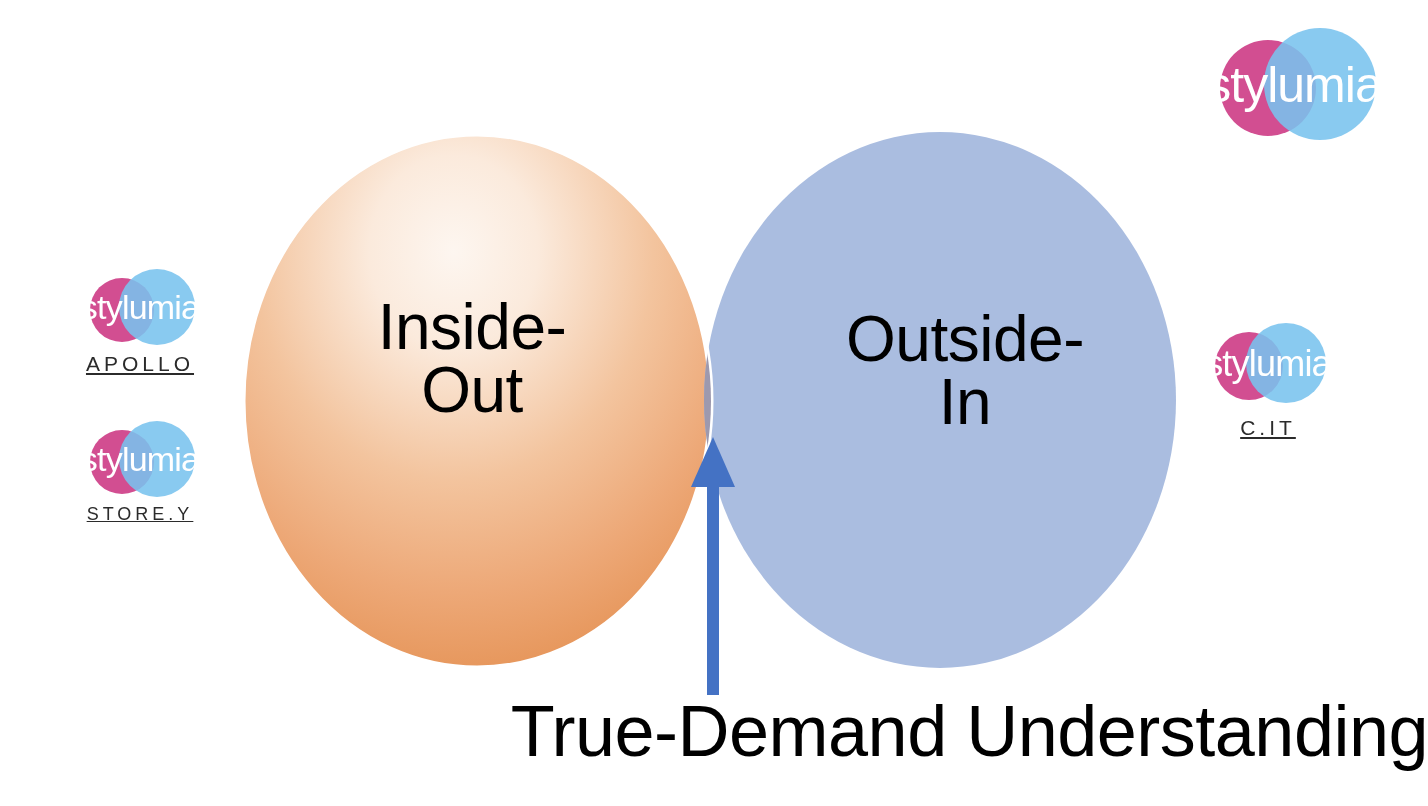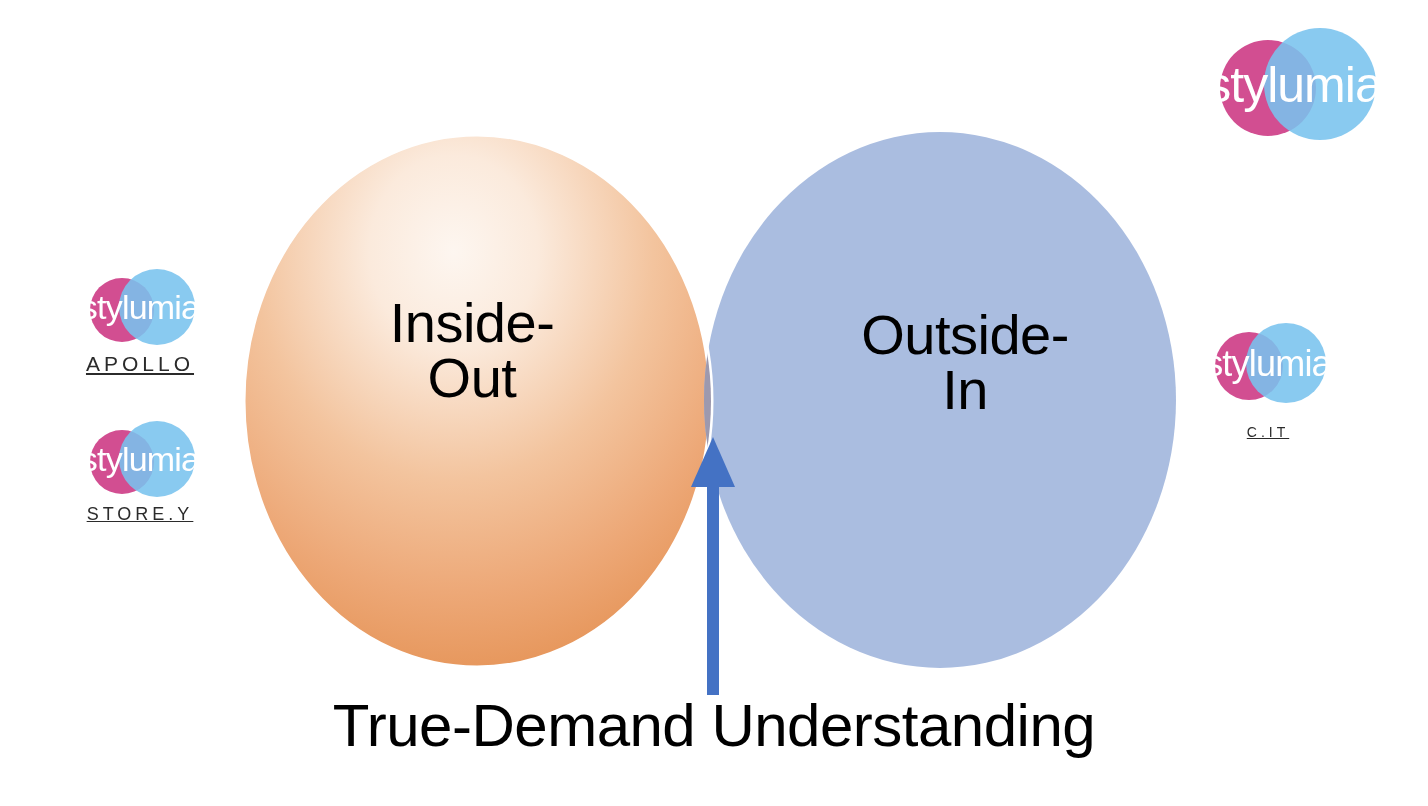--- a/index.html
+++ b/index.html
@@ -37,21 +37,21 @@
     width: 1428px;
     height: 806px;
     display: block;
   }
 
   .venn-label {
     position: absolute;
     color: #000000;
     font-family: "Liberation Sans", sans-serif;
     font-weight: 400;
-    font-size: 56px;
+    font-size: 64px;
     line-height: 0.98;
     text-align: center;
     letter-spacing: -0.5px;
     white-space: pre-line;
   }
   .venn-label.left {
     left: 300px;
     top: 296px;
     width: 344px;
   }
@@ -60,23 +60,23 @@
     top: 308px;
     width: 390px;
   }
 
   
   .caption {
     position: absolute;
     left: 0;
     top: 694px;
     width: 1428px;
-    text-align: center;
-    font-family: "Liberation Sans", sans-serif;
-    font-size: 60px;
+    text-align: right;
+    font-family: "Liberation Sans", sans-serif;
+    font-size: 72px;
     line-height: 1.05;
     color: #000000;
     letter-spacing: -0.5px;
   }
 
   
   .logo-block {
     position: absolute;
     text-align: center;
   }
@@ -103,21 +103,21 @@
   #logo-apollo .logo-mark { width: 132px; height: 78px; }
   #logo-apollo .logo-caption { font-size: 21px; letter-spacing: 4px; margin-top: 6px; }
 
   #logo-storey { left: 74px; top: 420px; width: 132px; }
   #logo-storey .logo-mark { width: 132px; height: 78px; }
   #logo-storey .logo-caption { font-size: 18px; letter-spacing: 4px; margin-top: 6px; }
 
   
   #logo-cit { left: 1198px; top: 322px; width: 140px; }
   #logo-cit .logo-mark { width: 140px; height: 82px; }
-  #logo-cit .logo-caption { font-size: 14px; letter-spacing: 4px; margin-top: 20px; }
+  #logo-cit .logo-caption { font-size: 21px; letter-spacing: 4px; margin-top: 12px; }
 </style>
 </head>
 <body>
 
 <div id="slide">
 
   <div class="venn-stage">
     <svg class="venn-svg" viewBox="0 0 1428 806" xmlns="http://www.w3.org/2000/svg">
       <defs>
         <radialGradient id="gradInsideOut" cx="45%" cy="22%" r="82%">

